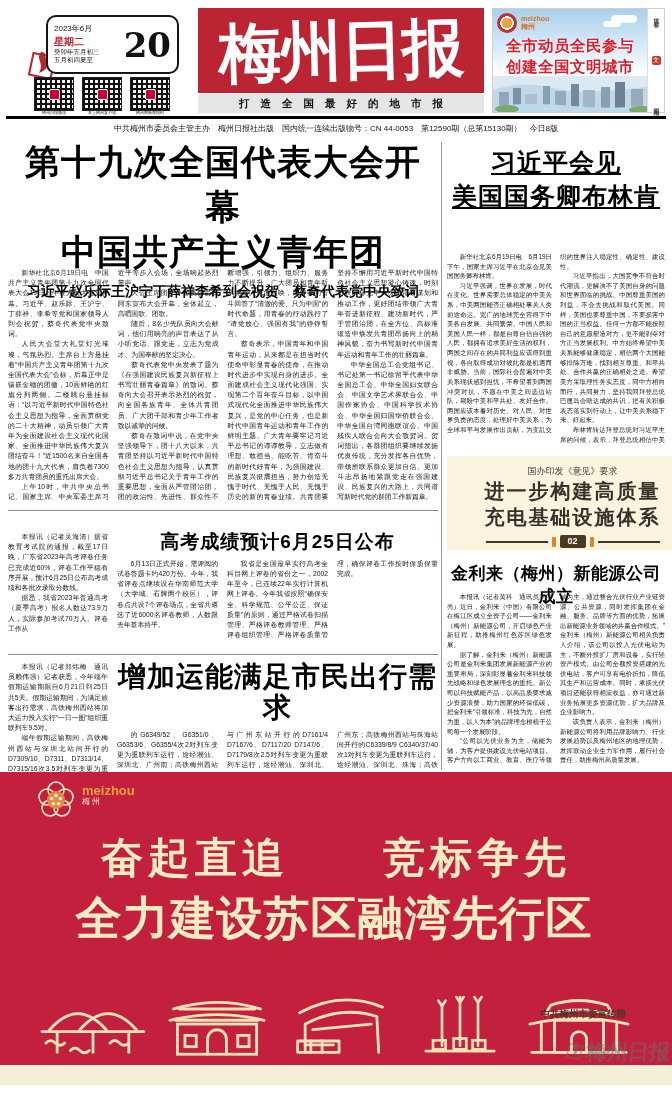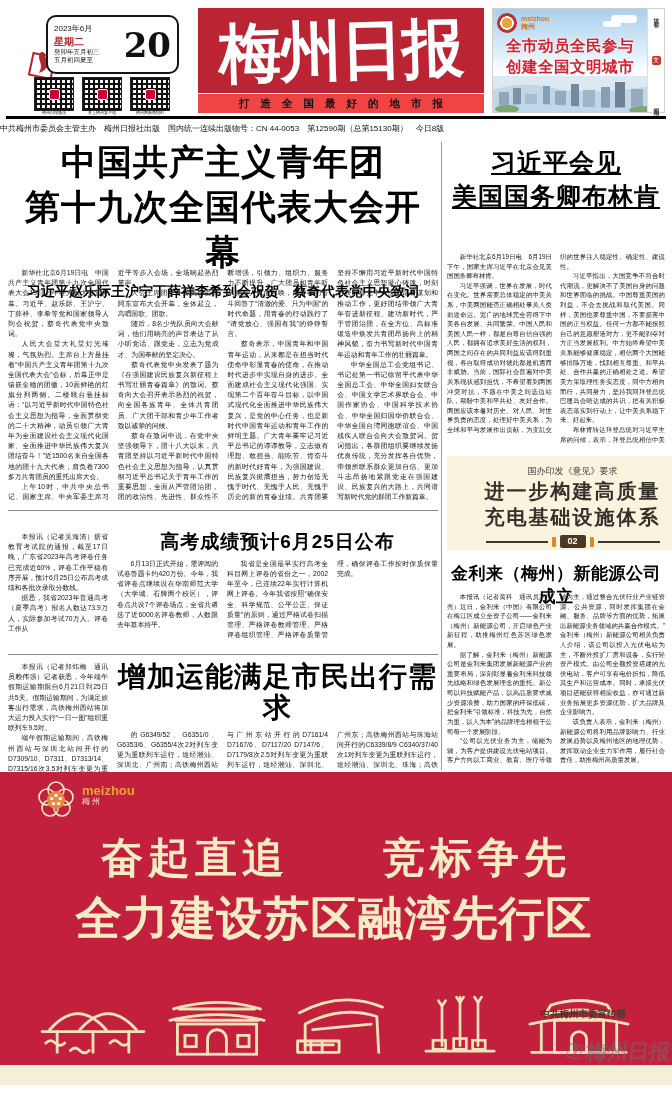--- a/index.html
+++ b/index.html
@@ -22,21 +22,21 @@
       background:repeating-linear-gradient(0deg,#111 0 2px,transparent 2px 5px),
                  repeating-linear-gradient(90deg,#111 0 2px,#f8f8f8 2px 5px);}
   .qr-box::after{content:"";position:absolute;left:14px;top:11px;width:9px;height:9px;background:#c03;
       border:1px solid #fff;border-radius:2px;}
   .qr-cap{font-size:4px;color:#222;line-height:1.2;white-space:nowrap;overflow:hidden;}
 
   .title-block{position:absolute;left:198px;top:8px;width:286px;height:85px;background:#bb2433;
                display:flex;align-items:center;justify-content:center;overflow:hidden;}
   .title-text{font-family:"DejaVu Serif",serif;font-weight:bold;font-size:62px;color:#fff;
               letter-spacing:-1px;transform:rotate(-1.5deg) scaleY(1.04);white-space:nowrap;}
-  .slogan-strip{position:absolute;left:198px;top:94px;width:286px;height:19px;background:#ef4444;
+  .slogan-strip{position:absolute;left:198px;top:94px;width:286px;height:19px;background:#e5e5e5;
                 display:flex;align-items:center;justify-content:center;font-family:"DejaVu Serif",serif;
                 font-weight:bold;font-size:10.5px;letter-spacing:11px;text-indent:11px;color:#111;}
 
   .promo{position:absolute;left:492px;top:8px;width:173px;height:105px;display:flex;
          border:1px solid #cfcfcf;box-sizing:border-box;background:#fff;}
   .promo-main{flex:1;position:relative;overflow:hidden;
       background:linear-gradient(180deg,#a9d0ec 0%,#dfeefa 42%,#f8fcff 58%,#fff 70%);}
   .promo-emblem{position:absolute;left:4px;top:4px;width:20px;height:20px;border-radius:50%;
       border:2px solid #c23030;background:radial-gradient(circle,#e8a33d 0 45%,#fff 46% 60%,#c23030 61%);
       box-sizing:border-box;}
@@ -47,21 +47,21 @@
   .promo-text{position:absolute;left:0;right:0;top:27px;text-align:center;color:#d5212e;font-weight:900;
       font-size:15.5px;line-height:1.35;letter-spacing:.5px;text-shadow:0 0 2px #fff,0 0 2px #fff;z-index:2;}
   .skyline{position:absolute;left:0;right:0;bottom:0;height:36px;z-index:1;}
   .promo-side{width:17px;background:#fff;border-left:1px solid #ddd;display:flex;flex-direction:column;
       align-items:center;justify-content:space-between;padding:4px 0;box-sizing:border-box;}
   .vtext{writing-mode:vertical-rl;font-size:6px;color:#333;letter-spacing:1.5px;}
   .seal{width:9px;height:9px;background:#c23a30;border-radius:2px;color:#fff;font-size:6px;line-height:9px;
       text-align:center;}
 
   .black-rule{position:absolute;left:6px;top:116px;width:660px;height:3px;background:#000;}
-  .publine{position:absolute;left:0;top:123px;width:672px;text-align:left;font-size:8px;color:#111;}
+  .publine{position:absolute;left:0;top:123px;width:672px;text-align:center;font-size:8px;color:#111;}
 
   
   .leftcol{position:absolute;left:8px;top:140px;width:430px;height:632px;}
   .vdivider{position:absolute;left:441px;top:142px;width:1px;height:628px;background:#9a9a9a;}
   .rightcol{position:absolute;left:447px;top:140px;width:218px;height:632px;}
 
   .lead-h{font-size:35px;font-weight:900;text-align:center;line-height:1.28;letter-spacing:1px;color:#000;}
   .lead-sub{margin-top:9px;text-align:center;font-size:14px;font-weight:bold;
             font-family:"DejaVu Serif",serif;color:#000;}
   .news{font-size:6.8px;line-height:1.5;text-align:justify;color:#151515;}
@@ -191,22 +191,22 @@
         <span class="vtext">文明梅州</span>
       </div>
     </div>
 
     <div class="black-rule"></div>
     <div class="publine">中共梅州市委员会主管主办　梅州日报社出版　国内统一连续出版物号：CN 44-0053　第12590期（总第15130期）　今日8版</div>
   </div>
 
   <div class="leftcol" style="position:absolute;">
     <div class="lead-h">
+      <div>第十九次全国代表大会开幕</div>
       <div>中国共产主义青年团</div>
-      <div>第十九次全国代表大会开幕</div>
     </div>
     <div class="lead-sub">习近平赵乐际王沪宁丁薛祥李希到会祝贺　蔡奇代表党中央致词</div>
 
     <div class="cols4 news">
         <p class="para">新华社北京6月19日电　中国共产主义青年团第十九次全国代表大会19日上午在人民大会堂开幕。习近平、赵乐际、王沪宁、丁薛祥、李希等党和国家领导人到会祝贺，蔡奇代表党中央致词。</p>
         <p class="para">人民大会堂大礼堂灯光璀璨，气氛热烈。主席台上方悬挂着“中国共产主义青年团第十九次全国代表大会”会标，后幕正中是镶嵌金穗的团徽，10面鲜艳的红旗分列两侧。二楼眺台悬挂标语：“以习近平新时代中国特色社会主义思想为指导，全面贯彻党的二十大精神，动员引领广大青年为全面建设社会主义现代化国家、全面推进中华民族伟大复兴团结奋斗！”近1500名来自全国各地的团十九大代表，肩负着7300多万共青团员的重托出席大会。</p>
         <p class="para">上午10时，中共中央总书记、国家主席、中央军委主席习近平等步入会场，全场响起热烈掌声。</p>
         <p class="para">大会主席团常务委员会委员阿东宣布大会开幕，全体起立，高唱国歌、团歌。</p>
         <p class="para">随后，8名少先队员向大会献词，他们用响亮的声音表达了从小听党话、跟党走，立志为党成才、为国奉献的坚定决心。</p>
         <p class="para">蔡奇代表党中央发表了题为《在强国建设民族复兴新征程上书写壮丽青春篇章》的致词。蔡奇向大会召开表示热烈的祝贺，向全国各族青年、全体共青团员、广大团干部和青少年工作者致以诚挚的问候。</p>

